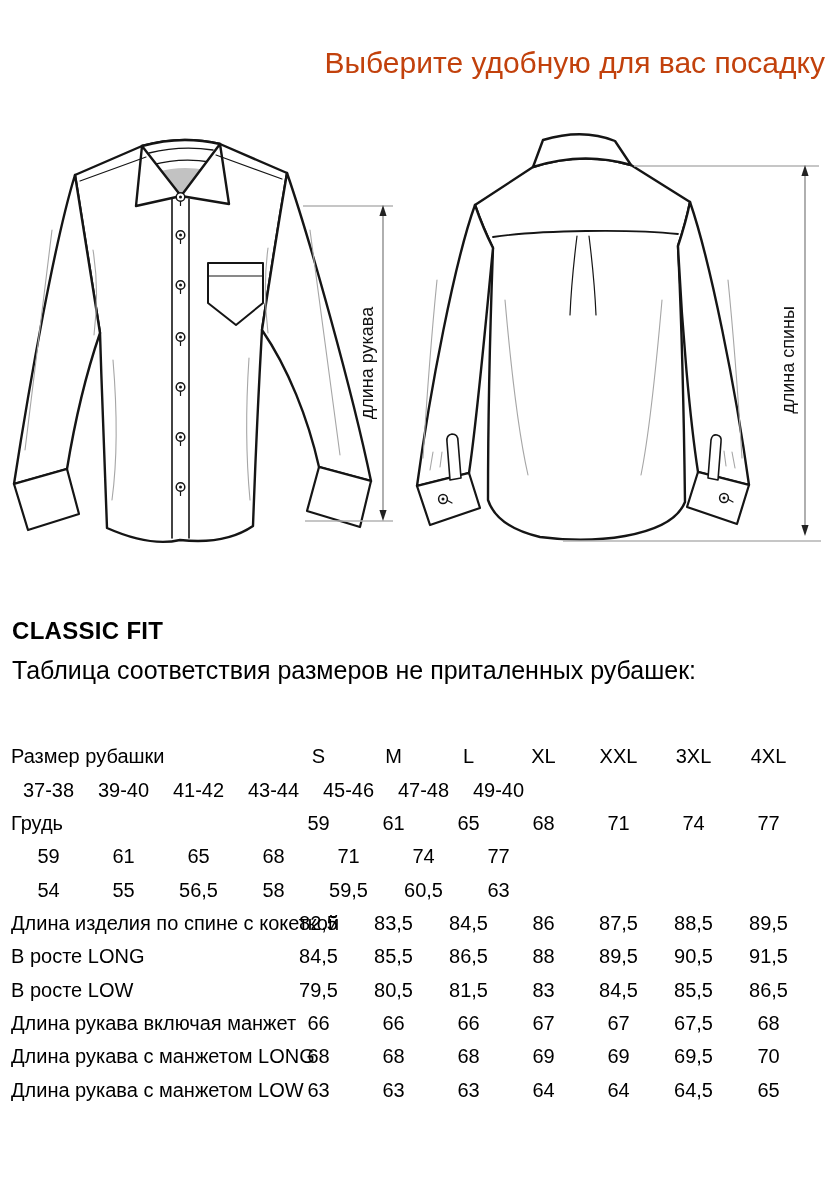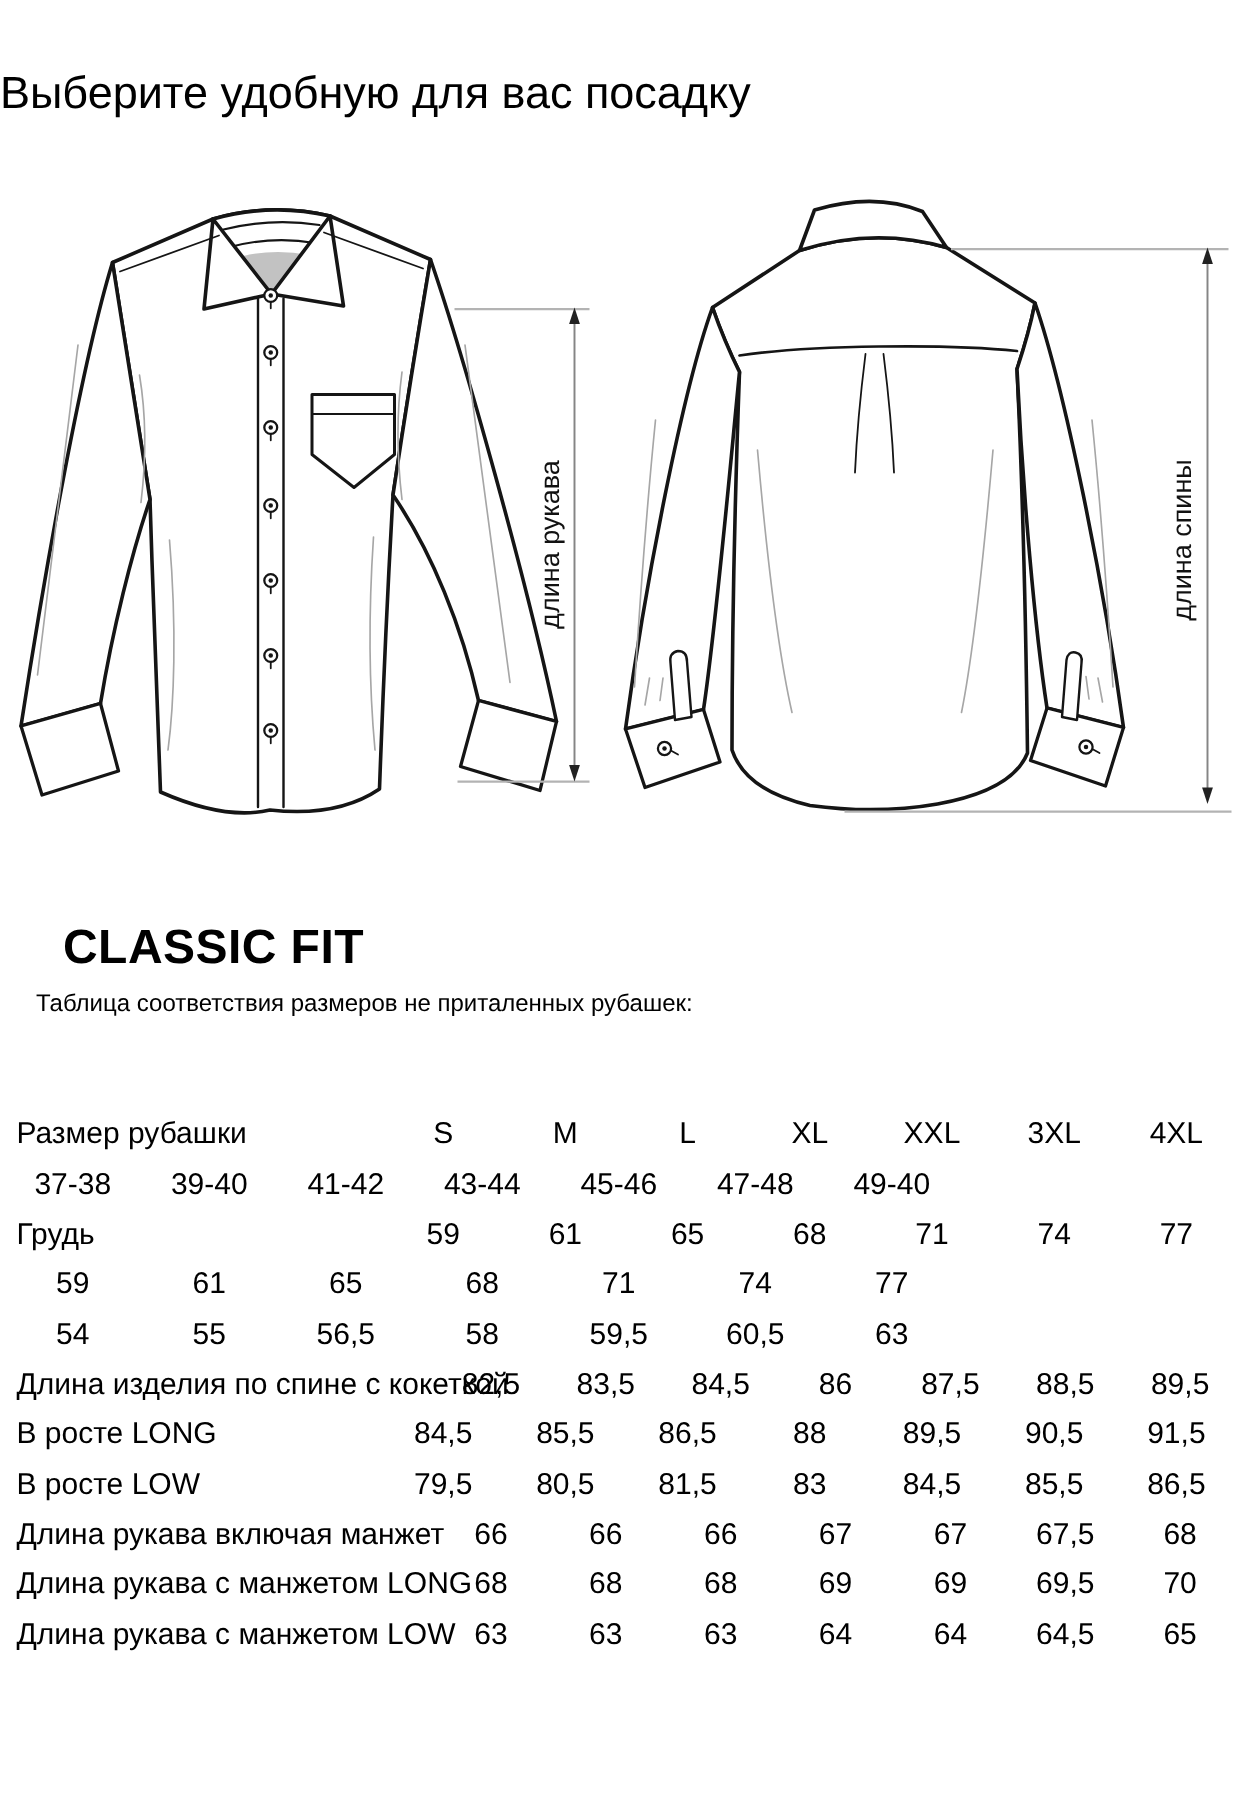--- a/index.html
+++ b/index.html
@@ -6,33 +6,33 @@
   .page{
     position:relative;
     width:825px;height:1200px;
     background:#fff;
     font-family:"Liberation Sans",sans-serif;
     color:#000;
     overflow:hidden;
   }
   .page-title{
     position:absolute;top:48px;left:0;width:825px;
-    text-align:left;font-size:30px;line-height:30px;color:#000000;
+    text-align:right;font-size:30px;line-height:30px;color:#c2410c;
   }
   .figure-svg{position:absolute;top:0;left:0;}
   .fit-heading{
     position:absolute;top:619px;left:12px;
-    font-size:32px;line-height:24px;font-weight:bold;letter-spacing:.3px;margin-left:30px;
+    font-size:24px;line-height:24px;font-weight:bold;letter-spacing:.3px;
   }
   .fit-subtitle{
-    position:absolute;top:657px;left:24px;
-    font-size:16px;line-height:26px;
+    position:absolute;top:657px;left:12px;
+    font-size:25px;line-height:26px;
   }
   .size-table{position:absolute;top:740px;left:11px;width:806px;}
-  .t-row{display:flex;height:33.35px;align-items:center;gap:16px;}
+  .t-row{display:flex;height:33.35px;align-items:center;}
   .t-cell{width:75px;text-align:center;font-size:20px;white-space:nowrap;}
   .t-label{width:270px;text-align:left;}
   svg text{font-family:"Liberation Sans",sans-serif;font-size:18px;fill:#111;}
 </style>
 </head>
 <body>
 
 <div class="page">
 
   <div class="page-title">Выберите удобную для вас посадку</div>

